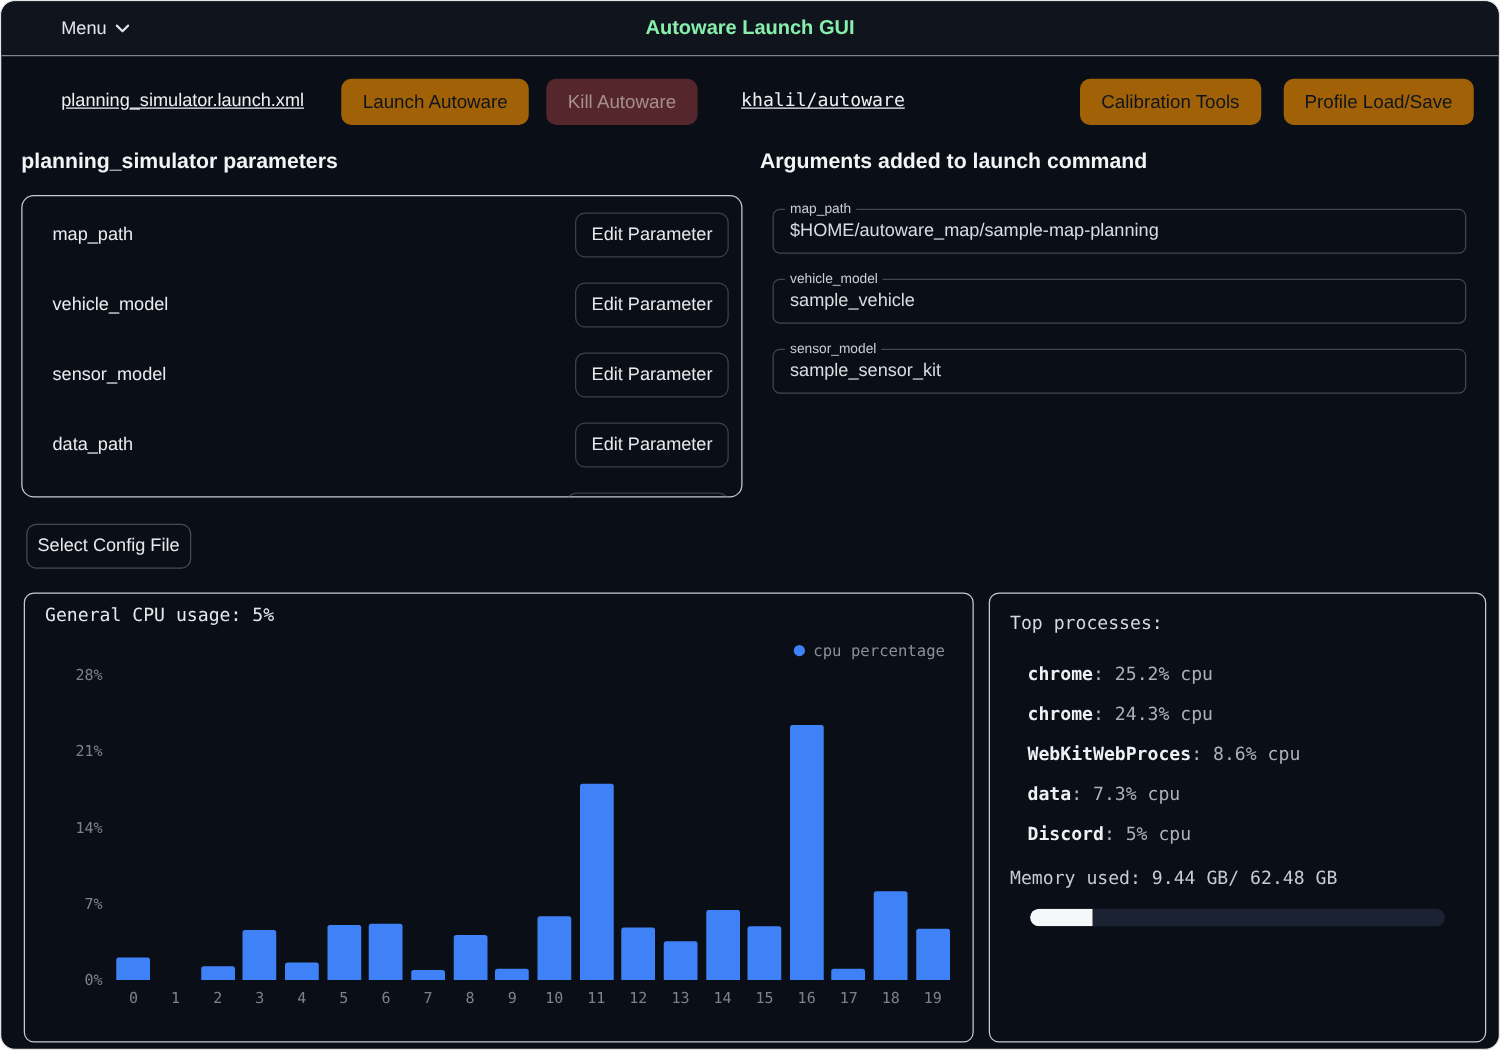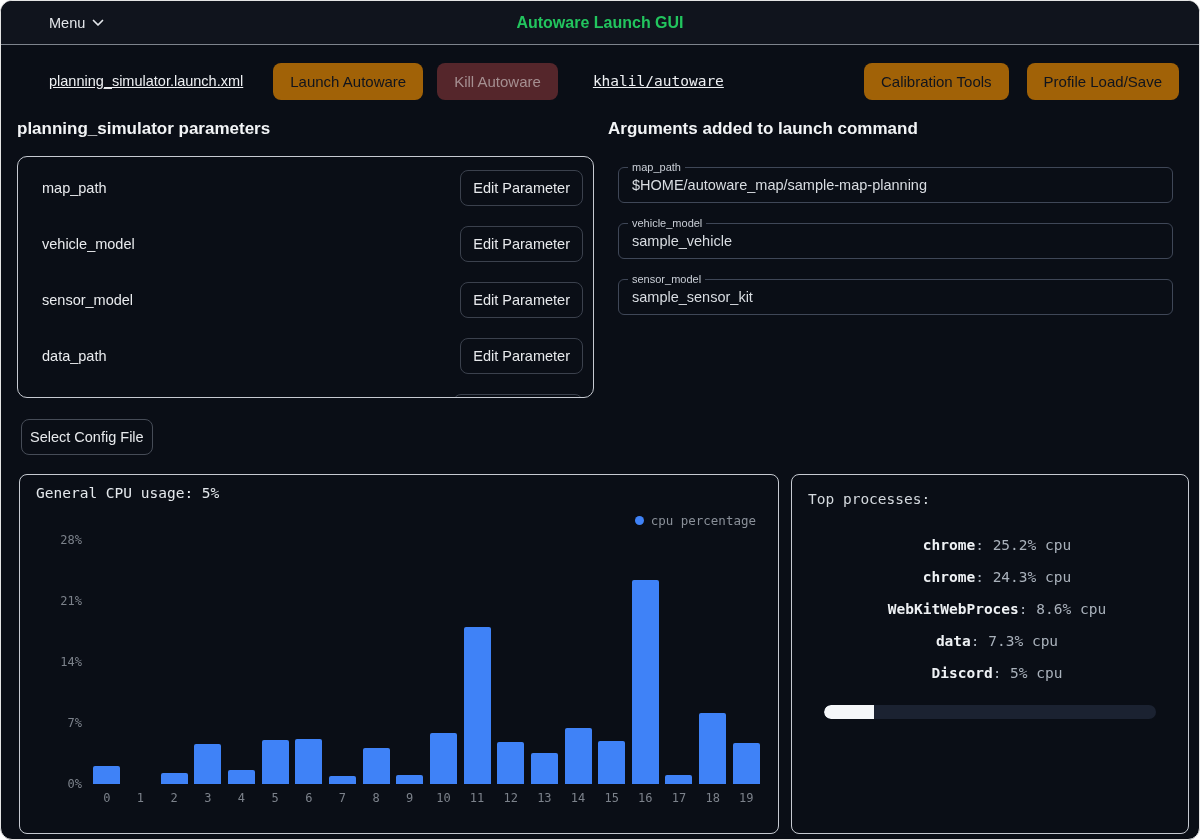--- a/index.html
+++ b/index.html
@@ -24,21 +24,21 @@
   .menu-btn {
     display: flex; align-items: center; gap: 7px;
     margin-left: 48px;
     color: #e3e6ea; font-size: 14.5px;
     background: none; border: none; cursor: pointer;
     font-family: "Liberation Sans", sans-serif;
   }
   .menu-btn svg { display: block; }
   .topbar-title {
     position: absolute; left: 0; right: 0; text-align: center;
-    color: #22c55e; font-size: 16px; font-weight: bold;
+    color: #86efac; font-size: 16px; font-weight: bold;
     pointer-events: none;
   }
 
   
   .toolbar {
     position: absolute; top: 44px; left: 0; right: 0; height: 72px;
     display: flex; align-items: center;
     padding: 0 20px;
   }
   .link {
@@ -170,21 +170,21 @@
 
   
   .proc-panel {
     position: absolute; left: 790px; top: 473px;
     width: 398px; height: 360px;
     border: 1px solid #c6cad1; border-radius: 8px;
     font-family: "DejaVu Sans Mono", monospace;
     padding: 13px 16px;
   }
   .proc-heading { color: #d4d9de; font-size: 14.5px; line-height: 22px; }
-  .proc-list { margin-top: 19px; padding-left: 14px; text-align: center; }
+  .proc-list { margin-top: 14px; padding-left: 14px; }
   .proc-row { line-height: 32px; font-size: 14.5px; white-space: nowrap; }
   .proc-name { color: #eef1f4; font-weight: bold; }
   .proc-rest { color: #a9b1bb; }
   .memory-label { margin-top: 11px; color: #c6ccd3; font-size: 14.5px; }
   .memory-bar {
     margin: 16px 16px 0 16px; height: 14px;
     background: #1b2231; border-radius: 7px;
     position: relative; overflow: hidden;
   }
   .memory-fill {
@@ -383,18 +383,19 @@
   </div>
 
   <div class="proc-row">
     <span class="proc-name">data</span><span class="proc-rest">: 7.3% cpu</span>
   </div>
 
   <div class="proc-row">
     <span class="proc-name">Discord</span><span class="proc-rest">: 5% cpu</span>
   </div>
 </div>
+    <div class="memory-label">Memory used: 9.44 GB/ 62.48 GB</div>
     <div class="memory-bar">
       <div class="memory-fill" style="width: 15.1%;"></div>
     </div>
   </div>
 
 </div>
 
 </body></html>

